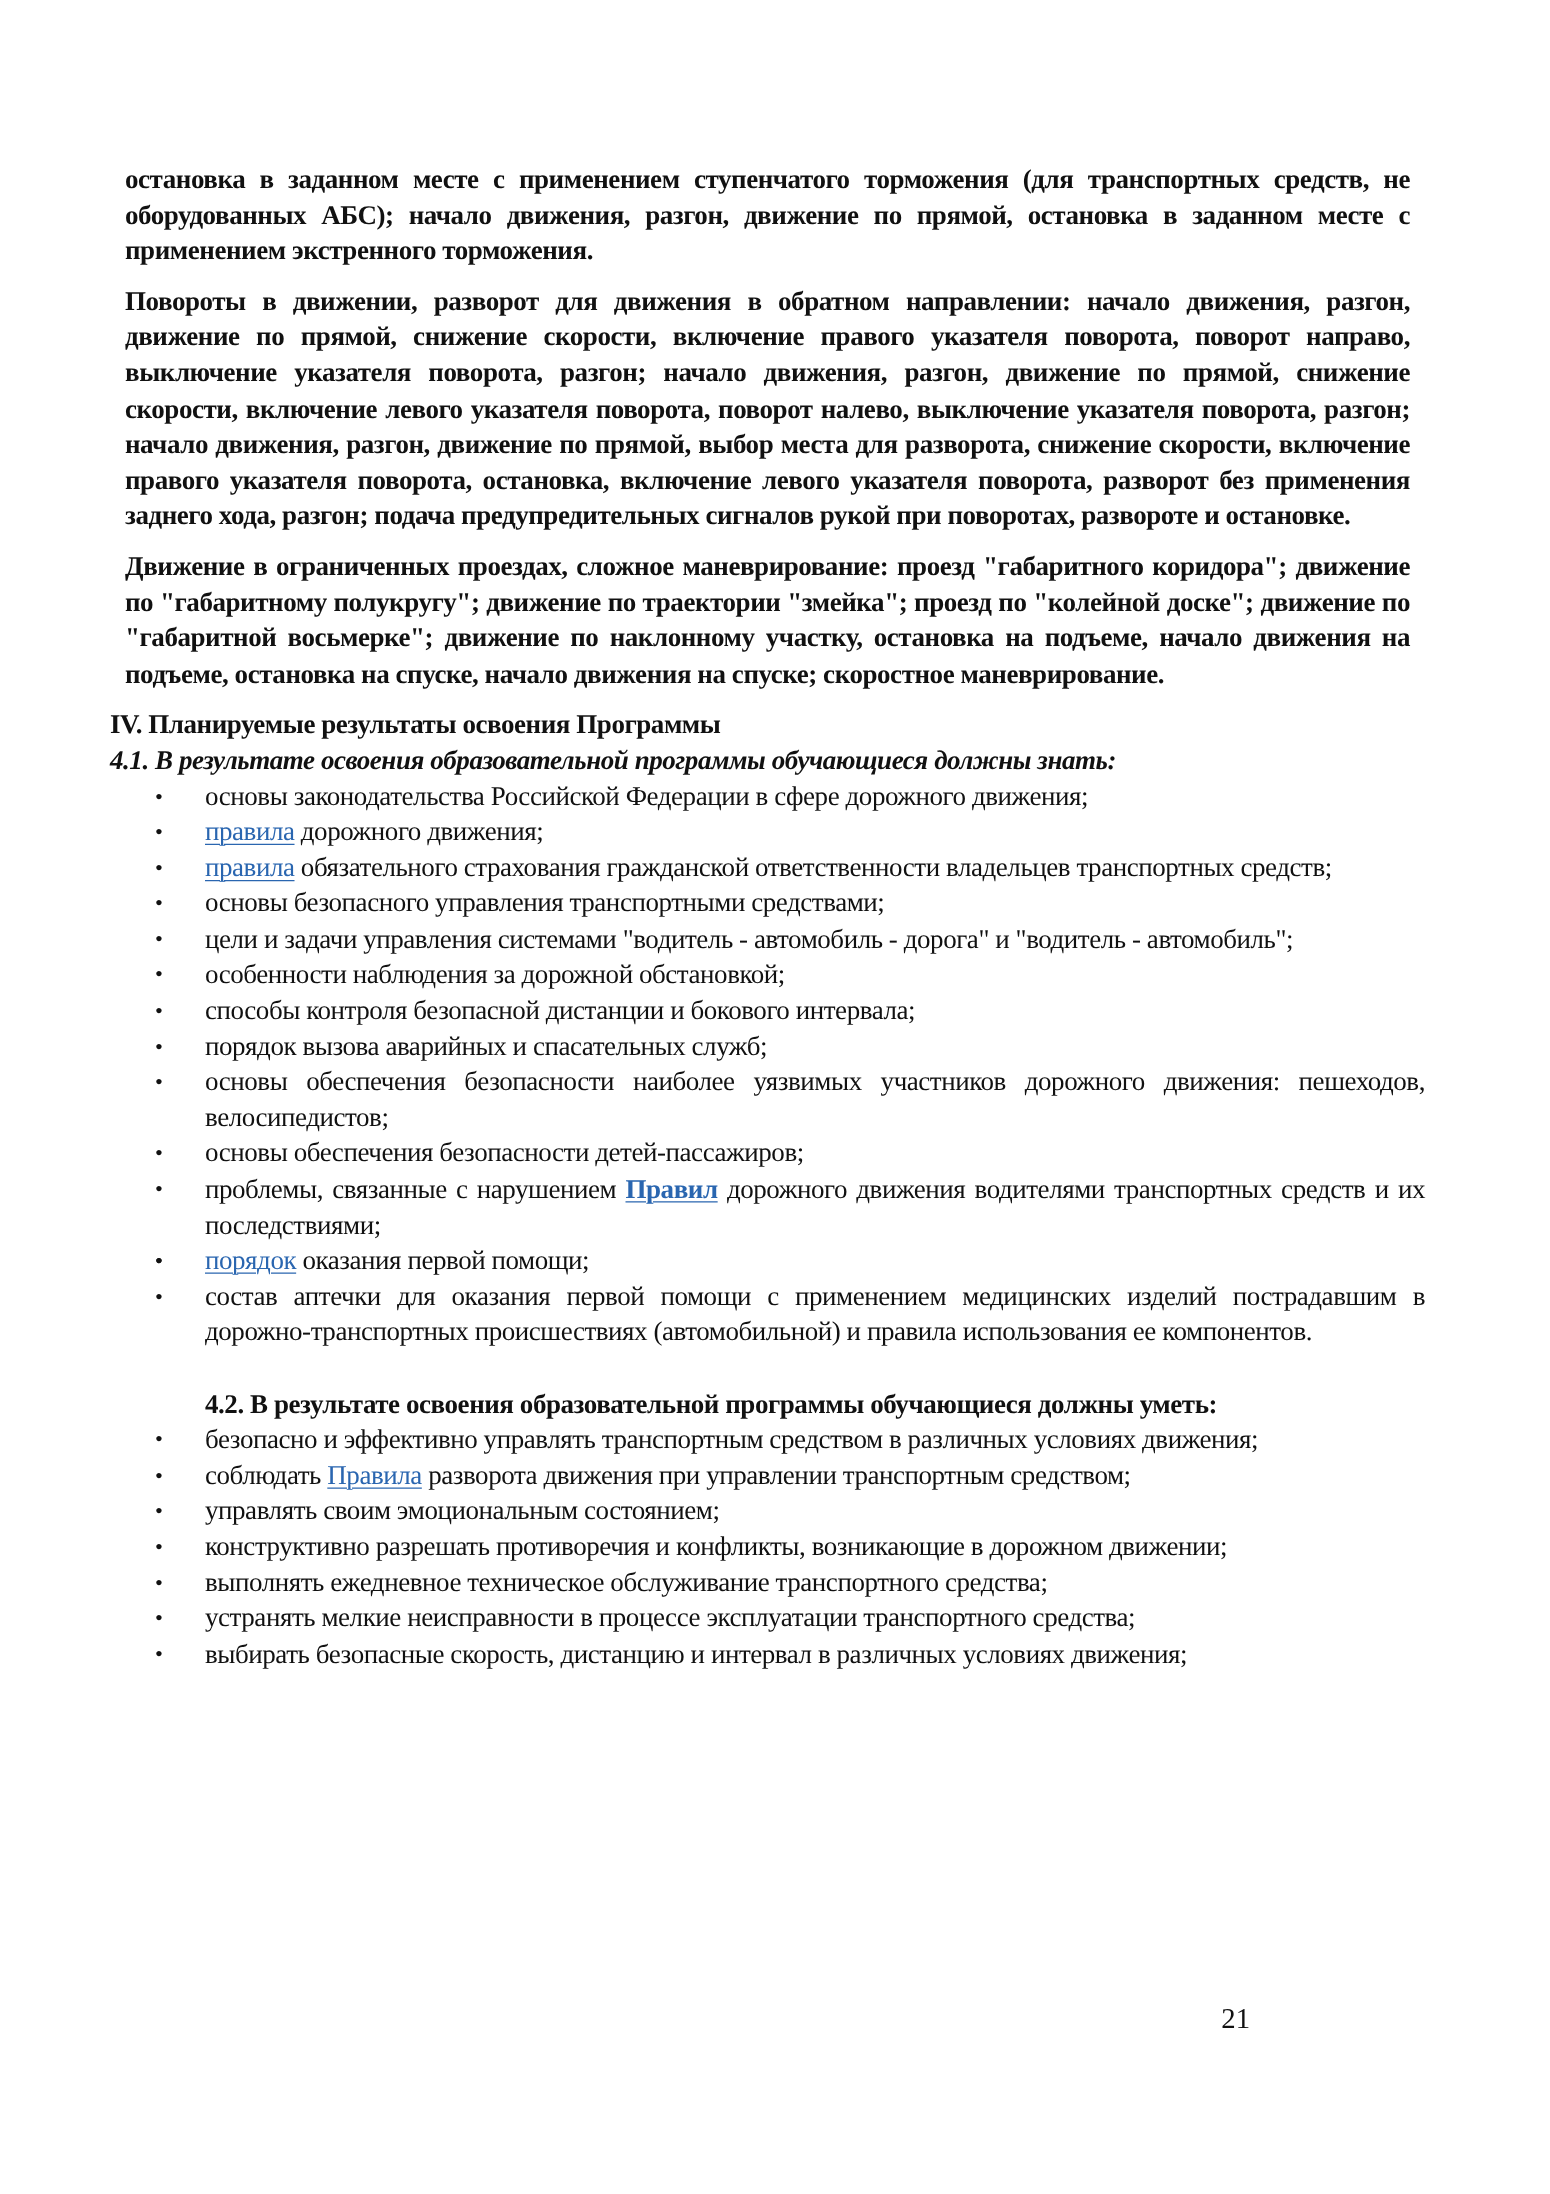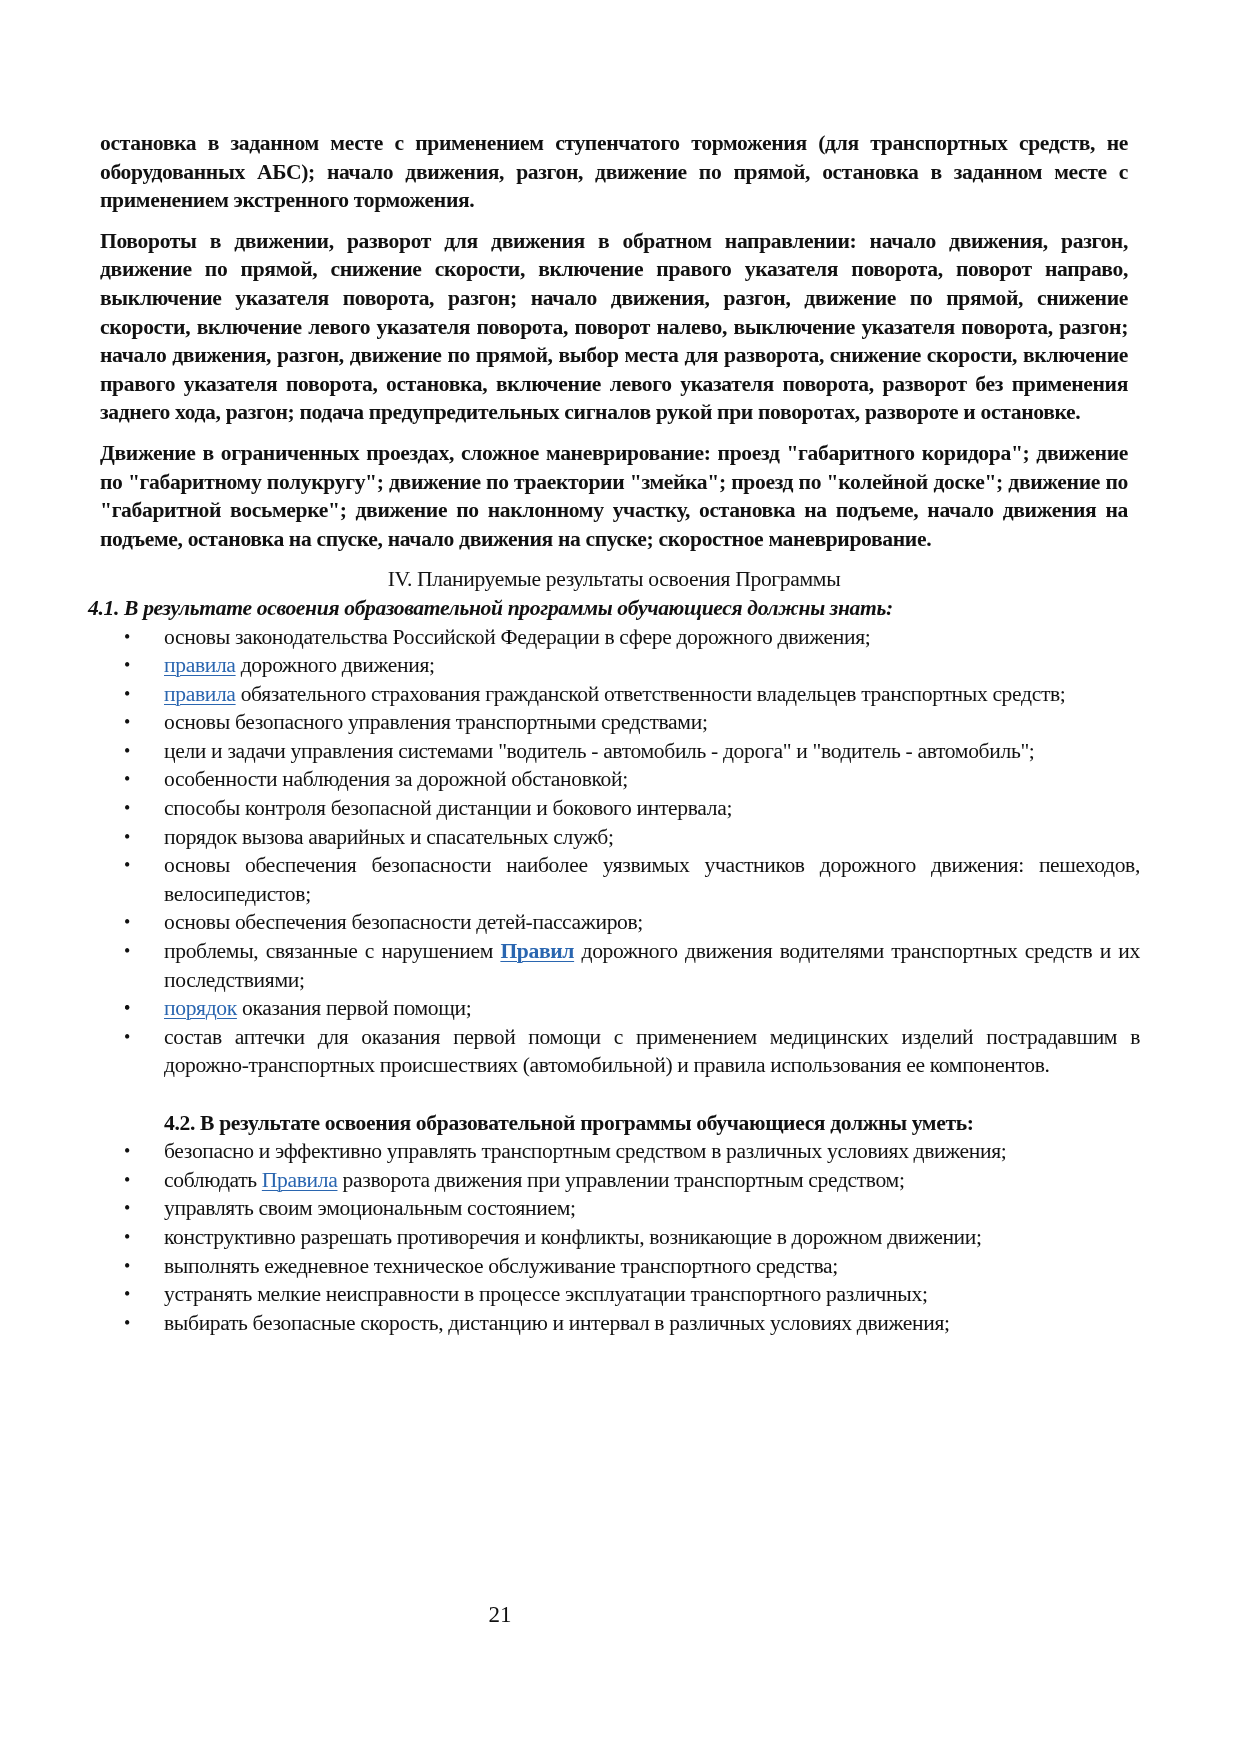--- a/index.html
+++ b/index.html
@@ -5,31 +5,31 @@
   html, body { margin: 0; padding: 0; background: #ffffff; }
   body { width: 1240px; height: 1755px; position: relative; overflow: hidden; }
   .page {
     position: absolute; left: 88px; top: 117px; width: 1052px;
     font-family: "Liberation Serif", "DejaVu Serif", serif;
     font-size: 21.6px; line-height: 28.6px; color: #111111;
     letter-spacing: -0.35px;
   }
   p { margin: 12px; text-align: justify; font-weight: bold; }
   p.last-left { text-align-last: left; }
-  .heading-center { text-align: center; font-weight: normal; margin: 0; }
+  .heading-center { text-align: left; font-weight: bold; margin: 0; }
   .heading-bold { font-weight: bold; margin: 0; font-style: italic; }
   .heading-indent { font-weight: bold; margin: 0; padding-left: 76px; }
   ul { list-style: none; margin: 0; padding: 0; }
   li { position: relative; padding-left: 76px; text-align: justify; }
   li.no-justify { text-align: left; }
   .bullet { position: absolute; left: 36px; top: 0; font-size: 18px; }
   a, .link { color: #2a66b0; text-decoration: underline; text-decoration-thickness: 1px; text-underline-offset: 3px; }
   .gap { height: 28.6px; }
   .page-number {
-    position: absolute; top: 1602px; left: 0; width: 1000px; text-align: center;
+    position: absolute; top: 1602px; left: 0; width: 1000px; text-align: right;
     font-family: "Liberation Serif", "DejaVu Serif", serif; font-size: 23px; color: #111;
   }
 </style>
 </head>
 <body>
 
 <div class="page">
   <p class="last-left">остановка в заданном месте с применением ступенчатого торможения (для транспортных средств, не оборудованных АБС); начало движения, разгон, движение по прямой, остановка в заданном месте с применением экстренного торможения.</p>
   <p class="last-left">Повороты в движении, разворот для движения в обратном направлении: начало движения, разгон, движение по прямой, снижение скорости, включение правого указателя поворота, поворот направо, выключение указателя поворота, разгон; начало движения, разгон, движение по прямой, снижение скорости, включение левого указателя поворота, поворот налево, выключение указателя поворота, разгон; начало движения, разгон, движение по прямой, выбор места для разворота, снижение скорости, включение правого указателя поворота, остановка, включение левого указателя поворота, разворот без применения заднего хода, разгон; подача предупредительных сигналов рукой при поворотах, развороте и остановке.</p>
   <p class="last-left">Движение в ограниченных проездах, сложное маневрирование: проезд "габаритного коридора"; движение по "габаритному полукругу"; движение по траектории "змейка"; проезд по "колейной доске"; движение по "габаритной восьмерке"; движение по наклонному участку, остановка на подъеме, начало движения на подъеме, остановка на спуске, начало движения на спуске; скоростное маневрирование.</p>
@@ -57,18 +57,18 @@
   <div class="gap"></div>
 
   <div class="heading-indent">4.2. В результате освоения образовательной программы обучающиеся должны уметь:</div>
 
   <ul>
     <li class="no-justify" style="padding-right:90px"><span class="bullet">•</span><span>безопасно и эффективно управлять транспортным средством в различных условиях движения;</span></li>
     <li class="no-justify"><span class="bullet">•</span><span>соблюдать </span><span class="link" style="color: rgb(42, 102, 176);">Правила</span><span> разворота движения при управлении транспортным средством;</span></li>
     <li class="no-justify"><span class="bullet">•</span><span>управлять своим эмоциональным состоянием;</span></li>
     <li class="no-justify"><span class="bullet">•</span><span>конструктивно разрешать противоречия и конфликты, возникающие в дорожном движении;</span></li>
     <li class="no-justify"><span class="bullet">•</span><span>выполнять ежедневное техническое обслуживание транспортного средства;</span></li>
-    <li class="no-justify"><span class="bullet">•</span><span>устранять мелкие неисправности в процессе эксплуатации транспортного различных;</span></li>
+    <li class="no-justify"><span class="bullet">•</span><span>устранять мелкие неисправности в процессе эксплуатации транспортного средства;</span></li>
     <li class="no-justify"><span class="bullet">•</span><span>выбирать безопасные скорость, дистанцию и интервал в различных условиях движения;</span></li>
   </ul>
 </div>
 
 <div class="page-number">21</div>
 
 </body></html>

